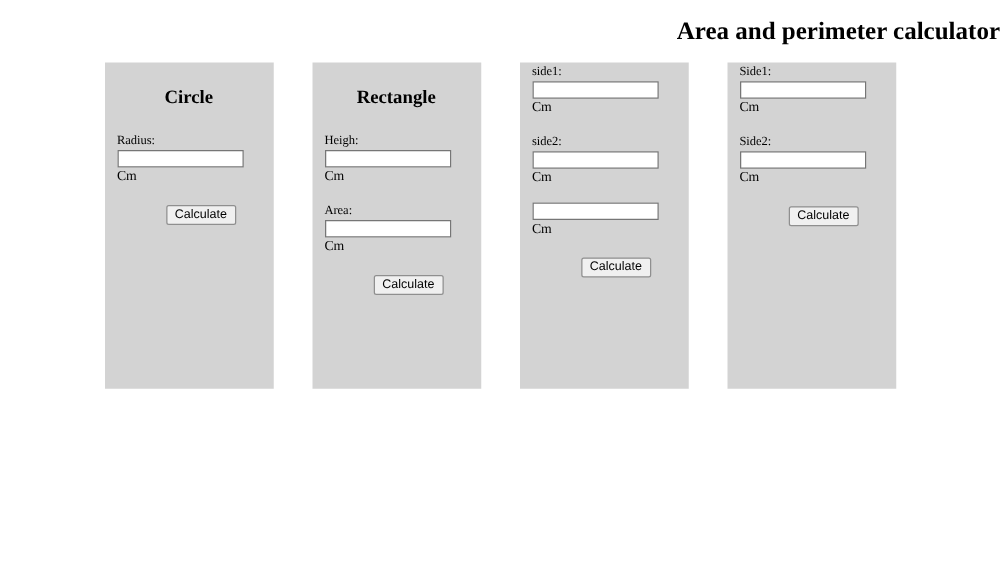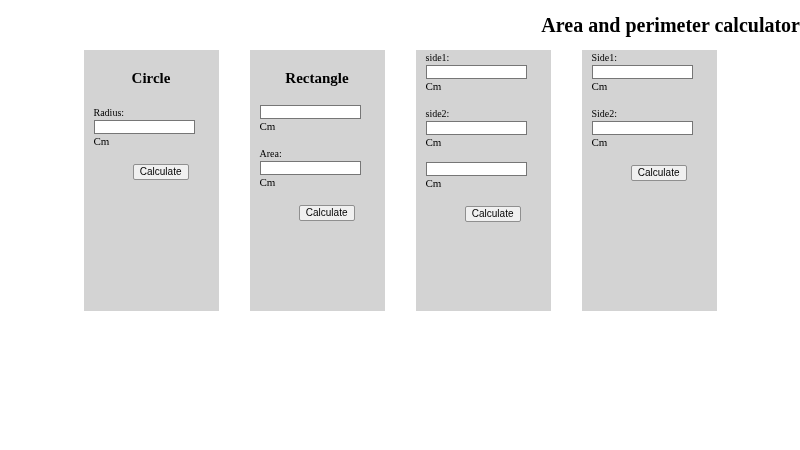--- a/index.html
+++ b/index.html
@@ -103,20 +103,21 @@
       <span class="unit-label">Cm</span>
     </div>
     <div class="button-row">
       <button class="calc-button">Calculate</button>
     </div>
   </div>
 
   <div class="card">
     <h3 class="card-title">Rectangle</h3>
     <div class="field">
+      <span class="field-label">Heigh:</span>
       <input type="text" class="field-input" value="" style="">
       <span class="unit-label">Cm</span>
     </div>
     <div class="field">
       <span class="field-label">Area:</span>
       <input type="text" class="field-input" value="" style="">
       <span class="unit-label">Cm</span>
     </div>
     <div class="button-row">
       <button class="calc-button">Calculate</button>

